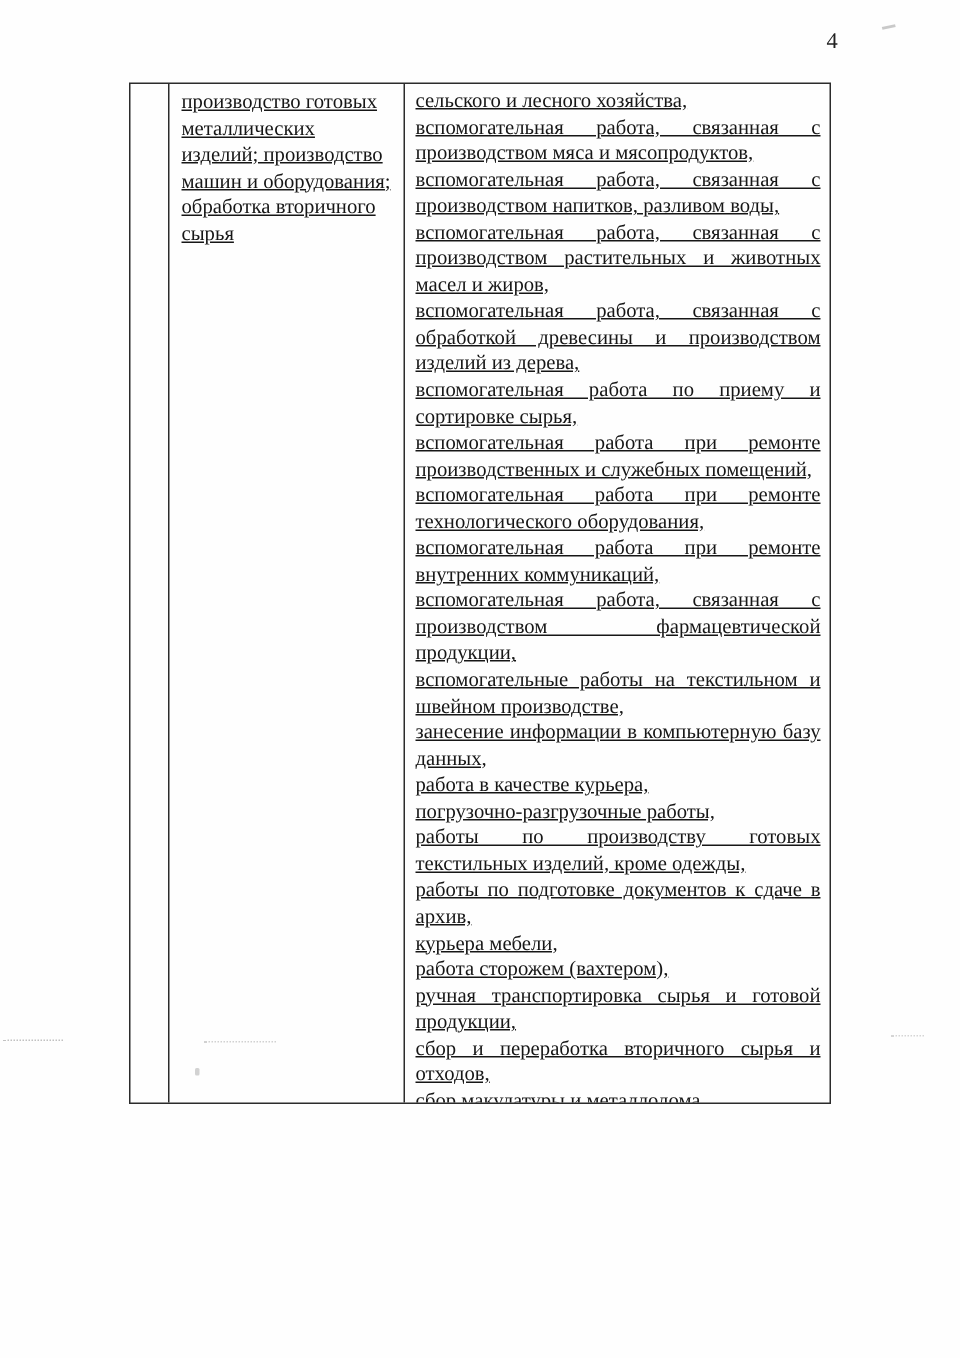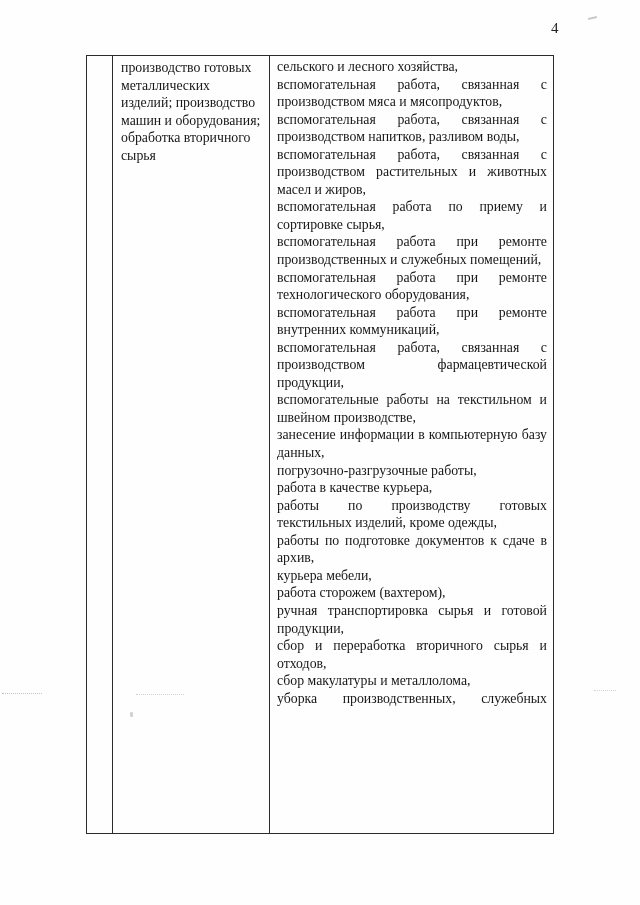--- a/index.html
+++ b/index.html
@@ -19,24 +19,25 @@
     left: 551px;
     font-size: 15px;
     color: #222;
   }
 
   .doc-table {
     position: absolute;
     left: 86px;
     top: 55px;
     width: 468px;
-    height: 779px;
+    height: 681px;
     display: flex;
     border: 1.4px solid #2b2b2b;
     background: #fefefe;
+    text-decoration: underline;
   }
   .col-num {
     width: 26px;
     border-right: 1.4px solid #2b2b2b;
   }
   .col-cat {
     width: 157px;
     border-right: 1.4px solid #2b2b2b;
     padding: 3px 7px 0 8px;
     font-size: 13.8px;
@@ -72,29 +73,30 @@
 
     <div class="col-num"></div>
 
     <div class="col-cat">производство готовых металлических изделий; производство машин и оборудования; обработка вторичного сырья</div>
 
     <div class="col-works">
         <div class="work-item">сельского и лесного хозяйства,</div>
         <div class="work-item">вспомогательная работа, связанная с производством мяса и мясопродуктов,</div>
         <div class="work-item">вспомогательная работа, связанная с производством напитков, разливом воды,</div>
         <div class="work-item">вспомогательная работа, связанная с производством растительных и животных масел и жиров,</div>
+        <div class="work-item">вспомогательная работа, связанная с обработкой древесины и производством изделий из дерева,</div>
         <div class="work-item">вспомогательная работа по приему и сортировке сырья,</div>
         <div class="work-item">вспомогательная работа при ремонте производственных и служебных помещений,</div>
         <div class="work-item">вспомогательная работа при ремонте технологического оборудования,</div>
         <div class="work-item">вспомогательная работа при ремонте внутренних коммуникаций,</div>
         <div class="work-item">вспомогательная работа, связанная с производством фармацевтической продукции,</div>
         <div class="work-item">вспомогательные работы на текстильном и швейном производстве,</div>
         <div class="work-item">занесение информации в компьютерную базу данных,</div>
+        <div class="work-item">работа в качестве курьера,</div>
         <div class="work-item">погрузочно-разгрузочные работы,</div>
-        <div class="work-item">работа в качестве курьера,</div>
         <div class="work-item">работы по производству готовых текстильных изделий, кроме одежды,</div>
         <div class="work-item">работы по подготовке документов к сдаче в архив,</div>
         <div class="work-item">курьера мебели,</div>
         <div class="work-item">работа сторожем (вахтером),</div>
         <div class="work-item">ручная транспортировка сырья и готовой продукции,</div>
         <div class="work-item">сбор и переработка вторичного сырья и отходов,</div>
         <div class="work-item">сбор макулатуры и металлолома,</div>
         <div class="work-item justify-last">уборка производственных, служебных</div>
       </div>
 

